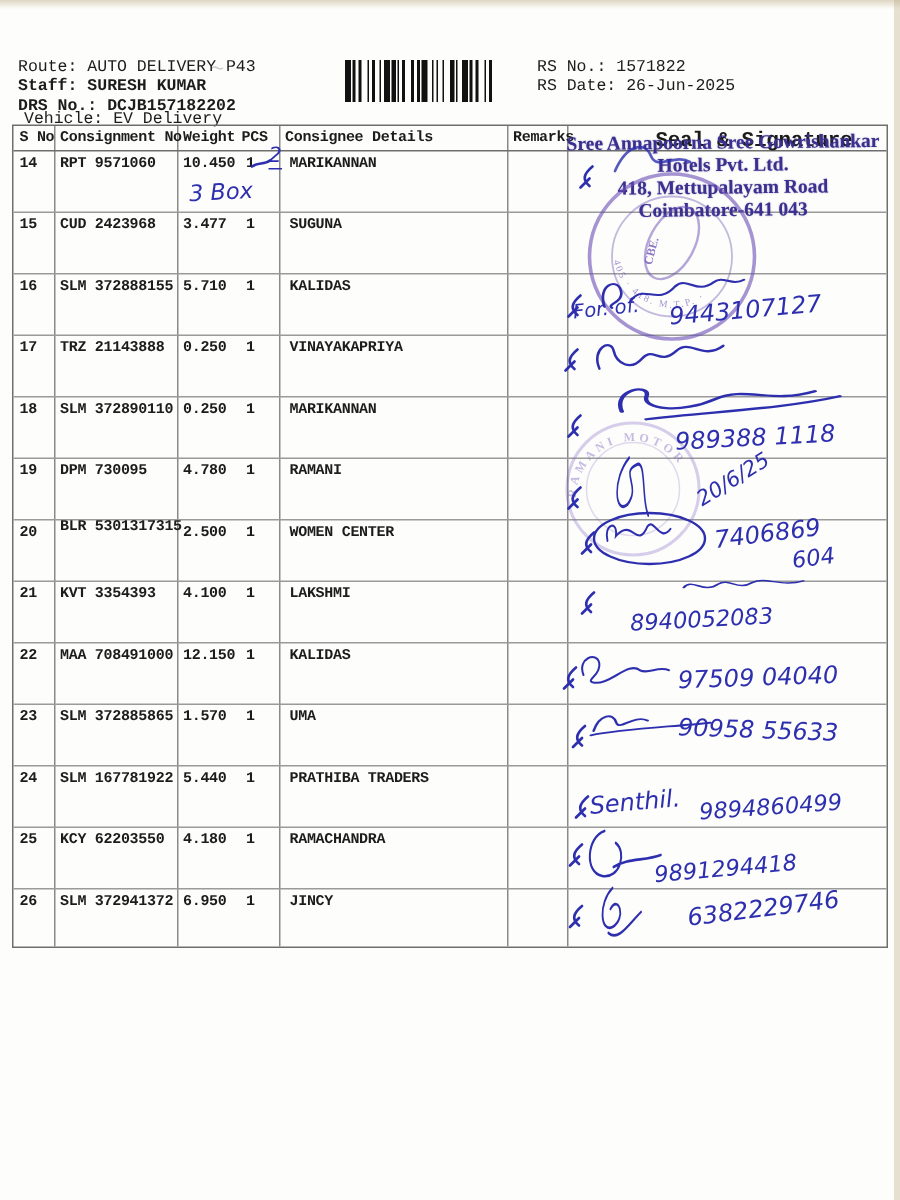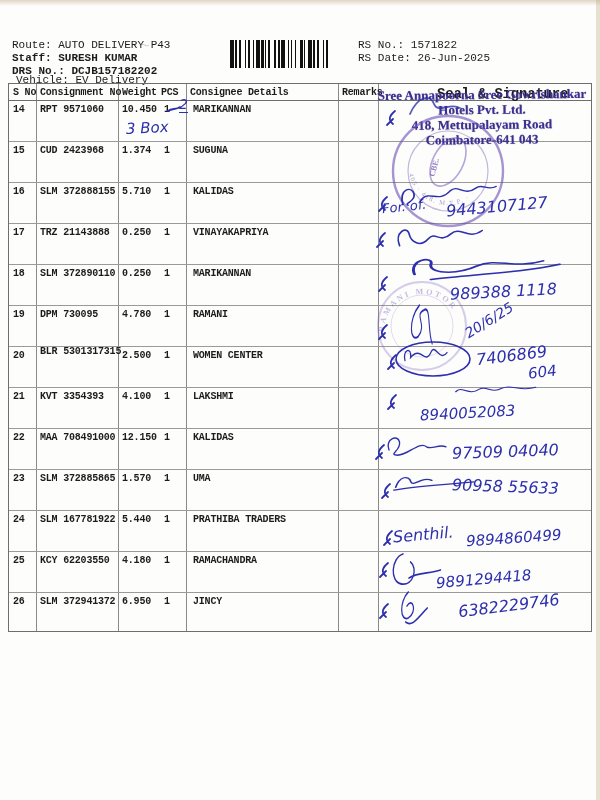--- a/index.html
+++ b/index.html
@@ -135,21 +135,21 @@
     <div class="cell" style="left:428px;top:2px;font-size:14px;">Seal &amp; Signature</div>
     <div id="tbl-rows">
         <div class="cell" style="left: 4px; top: 20px;">14</div>
         <div class="cell" style="left: 31px; top: 20px;">RPT 9571060</div>
         <div class="cell" style="left: 113px; top: 20px;">10.450</div>
         <div class="cell" style="left: 155px; top: 20px;">1</div>
         <div class="cell" style="left: 184px; top: 20px;">MARIKANNAN</div>
         <div class="hline" style="top: 57px;"></div>
         <div class="cell" style="left: 4px; top: 61px;">15</div>
         <div class="cell" style="left: 31px; top: 61px;">CUD 2423968</div>
-        <div class="cell" style="left: 113px; top: 61px;">1.374</div>
+        <div class="cell" style="left: 113px; top: 61px;">3.477</div>
         <div class="cell" style="left: 155px; top: 61px;">1</div>
         <div class="cell" style="left: 184px; top: 61px;">SUGUNA</div>
         <div class="hline" style="top: 98px;"></div>
         <div class="cell" style="left: 4px; top: 102px;">16</div>
         <div class="cell" style="left: 31px; top: 102px; text-align: right;">SLM 372888155</div>
         <div class="cell" style="left: 113px; top: 102px;">5.710</div>
         <div class="cell" style="left: 155px; top: 102px;">1</div>
         <div class="cell" style="left: 184px; top: 102px;">KALIDAS</div>
         <div class="hline" style="top: 139px;"></div>
         <div class="cell" style="left: 4px; top: 143px;">17</div>

